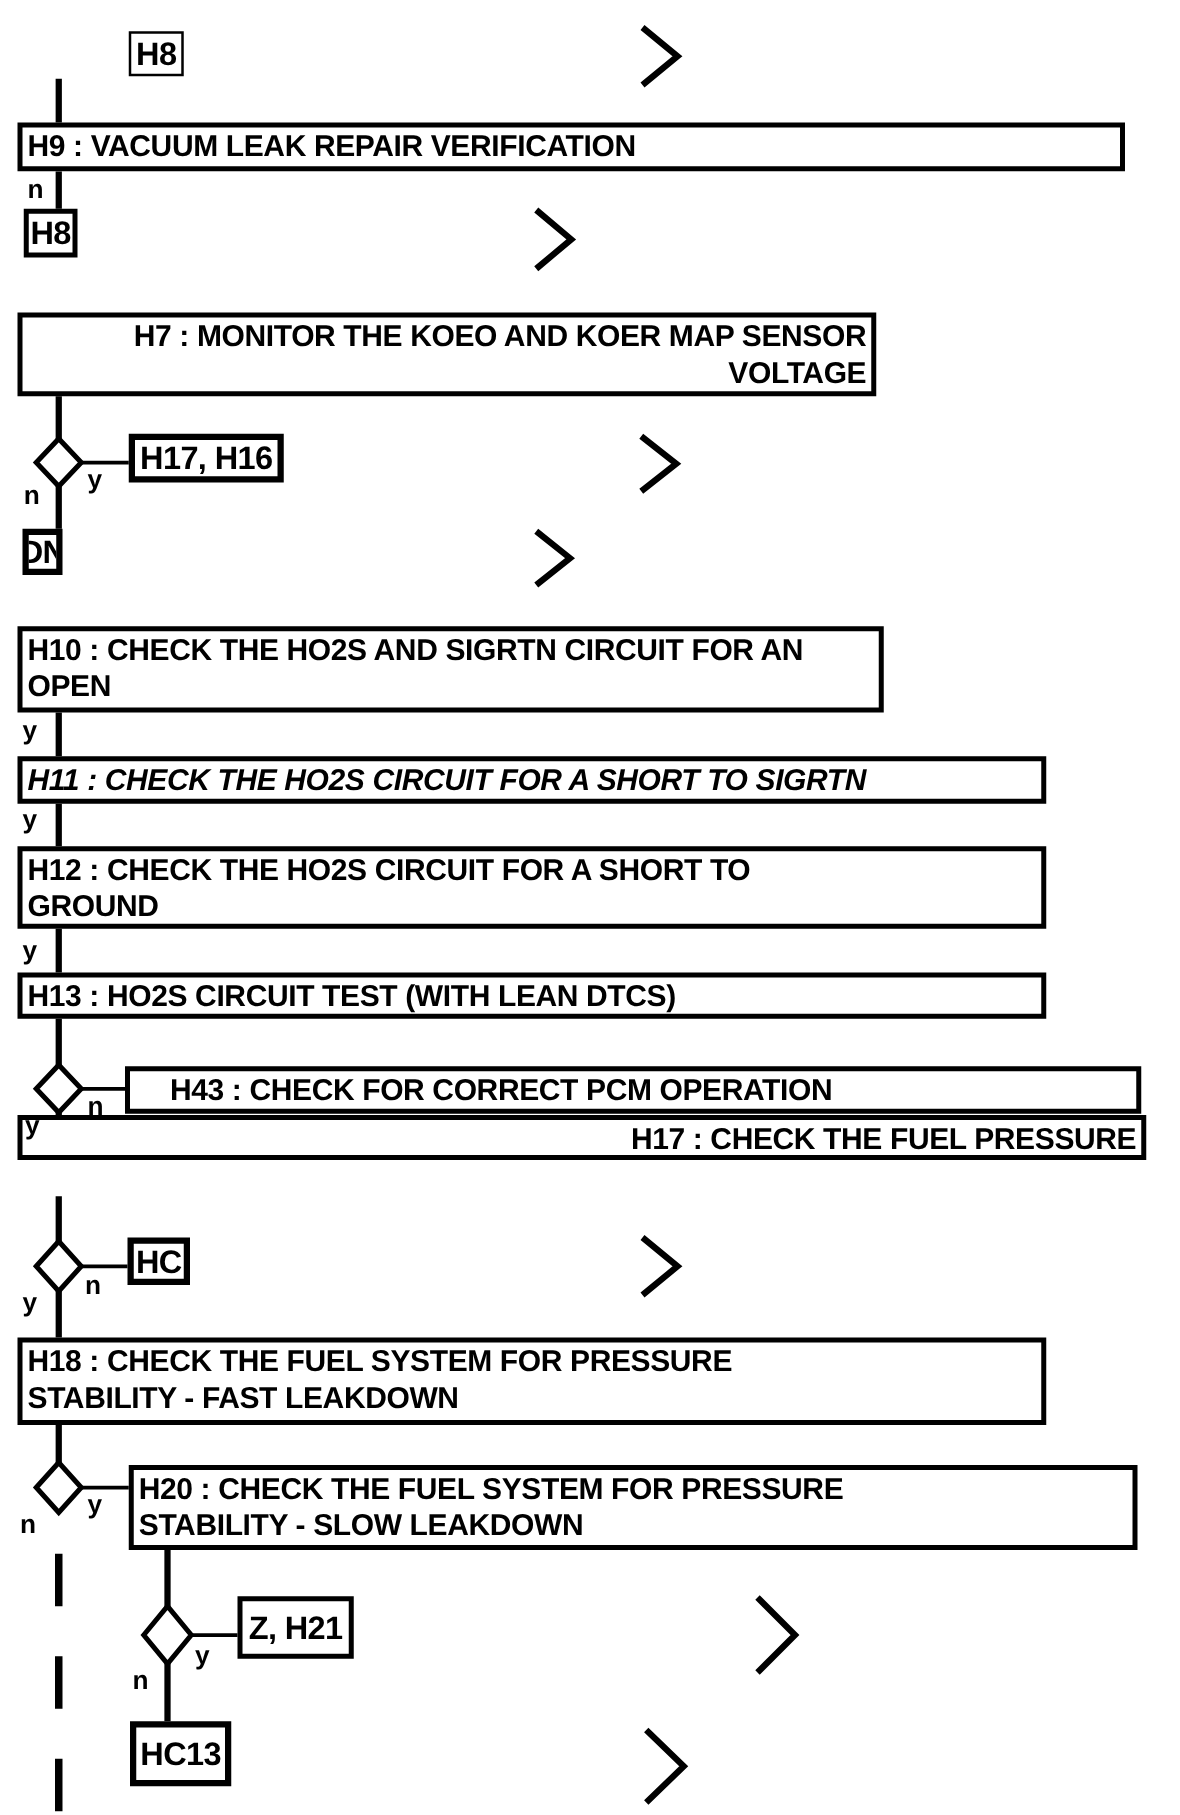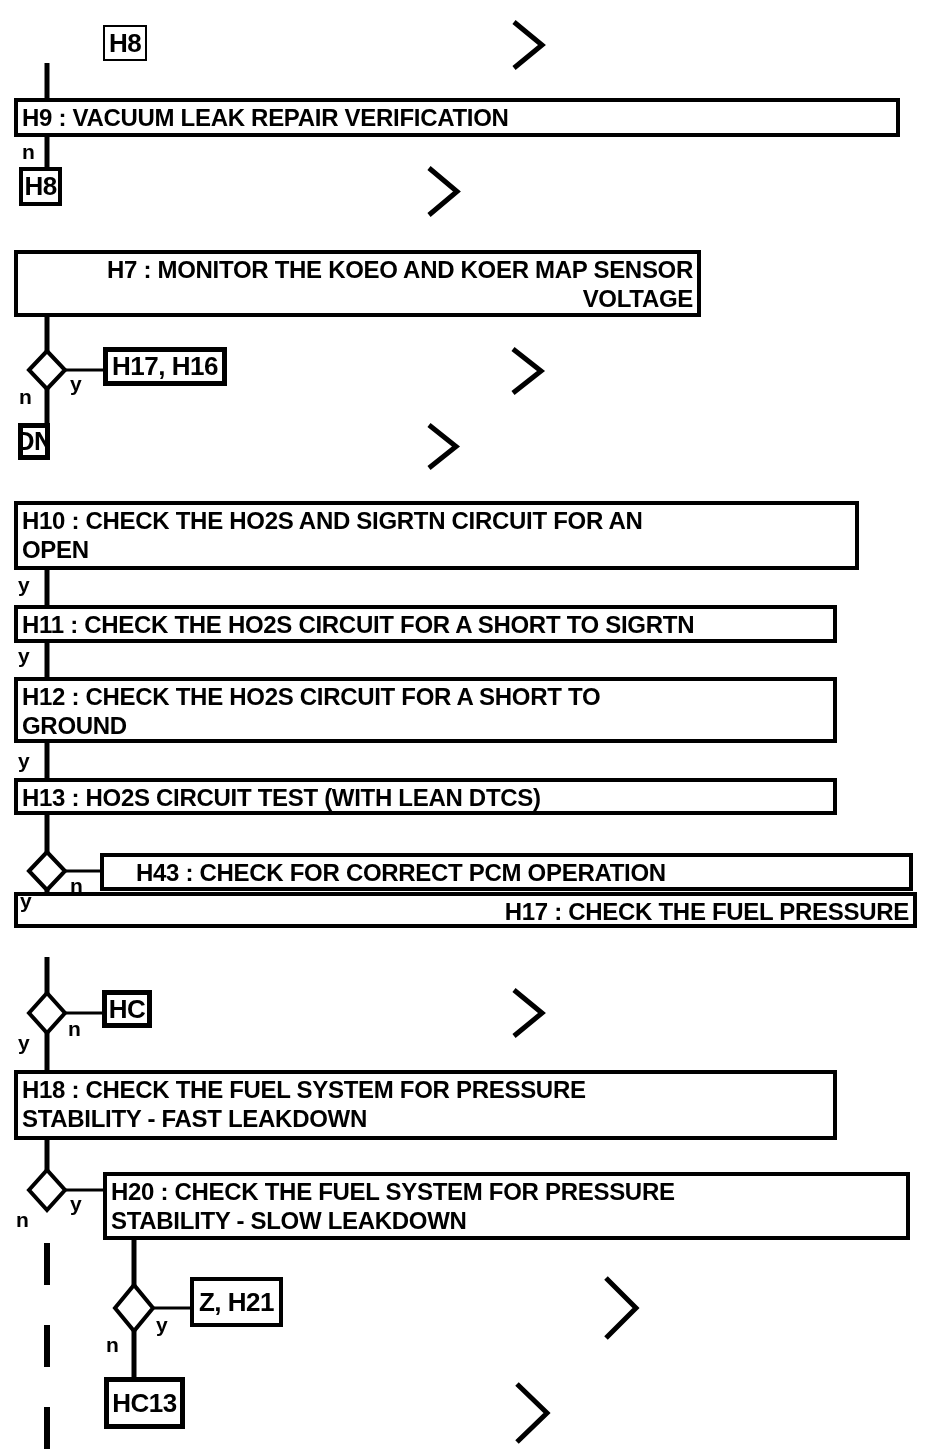--- a/index.html
+++ b/index.html
@@ -54,23 +54,23 @@
       <polyline points="429,168 457,191.5 429,215" fill="none" stroke="#000000" stroke-width="5"></polyline>
       <polyline points="513,349 541,371 513,393" fill="none" stroke="#000000" stroke-width="5"></polyline>
       <polyline points="429,425 456,446.5 429,468" fill="none" stroke="#000000" stroke-width="5"></polyline>
       <polyline points="514,990 542,1013 514,1036" fill="none" stroke="#000000" stroke-width="5"></polyline>
       <polyline points="606,1278 636,1308 606,1338" fill="none" stroke="#000000" stroke-width="5"></polyline>
       <polyline points="517,1384 547,1413 517,1442" fill="none" stroke="#000000" stroke-width="5"></polyline>
     </svg>
     <div class="pbox" style="left: 14px; top: 98px; width: 886px; height: 39px;">H9 : VACUUM LEAK REPAIR VERIFICATION</div>
     <div class="pbox" style="left: 14px; top: 250px; width: 687px; height: 67px; text-align: right;">H7 : MONITOR THE KOEO AND KOER MAP SENSOR
 VOLTAGE</div>
-    <div class="pbox" style="left: 14px; top: 501px; width: 845px; height: 69px;">H10 : CHECK THE HO2S AND SIGRTN CIRCUIT FOR AN
+    <div class="pbox" style="left: 14px; top: 501px; width: 693px; height: 69px;">H10 : CHECK THE HO2S AND SIGRTN CIRCUIT FOR AN
 OPEN</div>
-    <div class="pbox" style="left: 14px; top: 605px; width: 823px; height: 38px;">H11 : CHECK THE HO2S CIRCUIT FOR A SHORT TO SIGRTN</div>
+    <div class="pbox" style="left: 14px; top: 605px; width: 823px; height: 38px; font-style: italic;">H11 : CHECK THE HO2S CIRCUIT FOR A SHORT TO SIGRTN</div>
     <div class="pbox" style="left: 14px; top: 677px; width: 823px; height: 66px;">H12 : CHECK THE HO2S CIRCUIT FOR A SHORT TO
 GROUND</div>
     <div class="pbox" style="left: 14px; top: 778px; width: 823px; height: 37px;">H13 : HO2S CIRCUIT TEST (WITH LEAN DTCS)</div>
     <div class="pbox" style="left: 100px; top: 853px; width: 813px; height: 38px; padding-left: 32px;">H43 : CHECK FOR CORRECT PCM OPERATION</div>
     <div class="pbox" style="left: 14px; top: 892px; width: 903px; height: 36px; text-align: right;">H17 : CHECK THE FUEL PRESSURE</div>
     <div class="pbox" style="left: 14px; top: 1070px; width: 823px; height: 70px;">H18 : CHECK THE FUEL SYSTEM FOR PRESSURE
 STABILITY - FAST LEAKDOWN</div>
     <div class="pbox" style="left: 103px; top: 1172px; width: 807px; height: 68px;">H20 : CHECK THE FUEL SYSTEM FOR PRESSURE
 STABILITY - SLOW LEAKDOWN</div>
     <div class="cbox" style="left: 103px; top: 25px; width: 44px; height: 36px; border-width: 2px;">H8</div>

